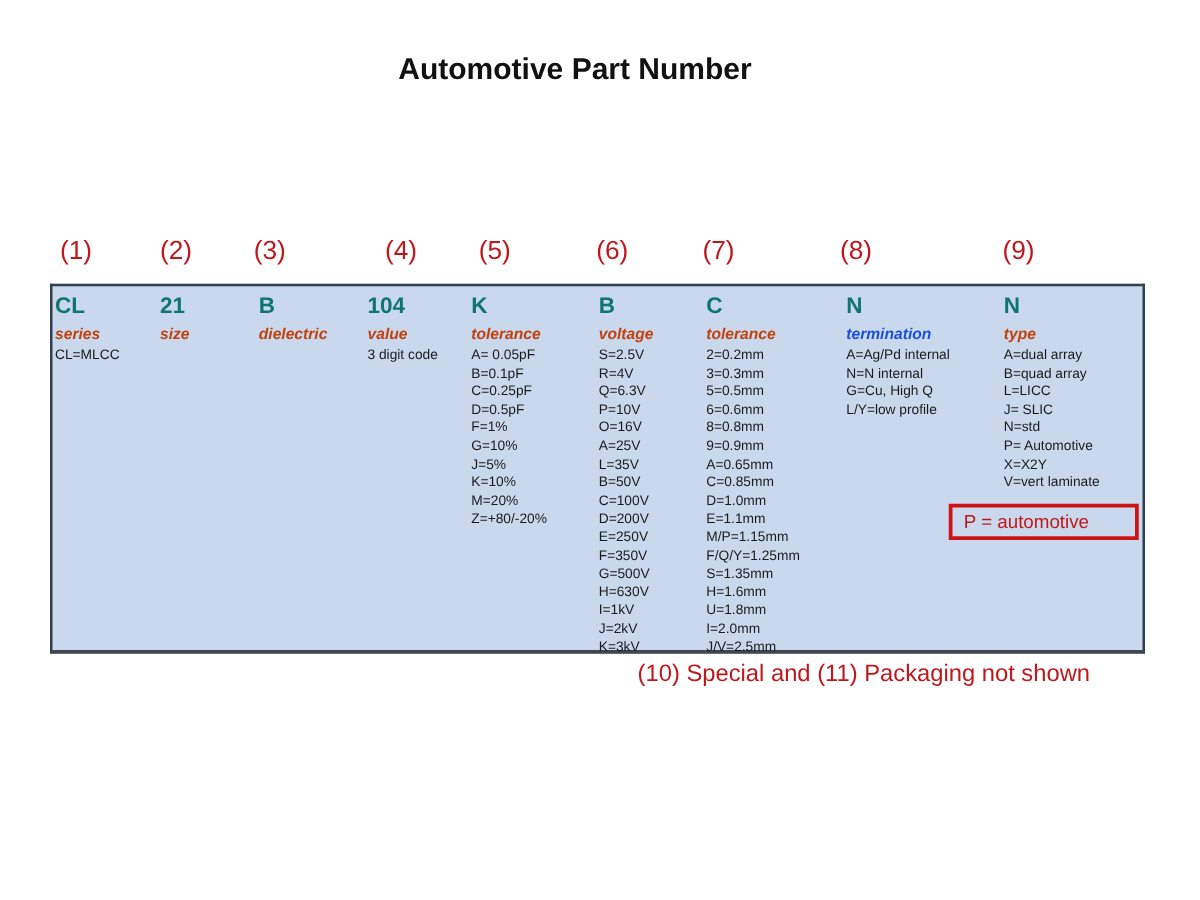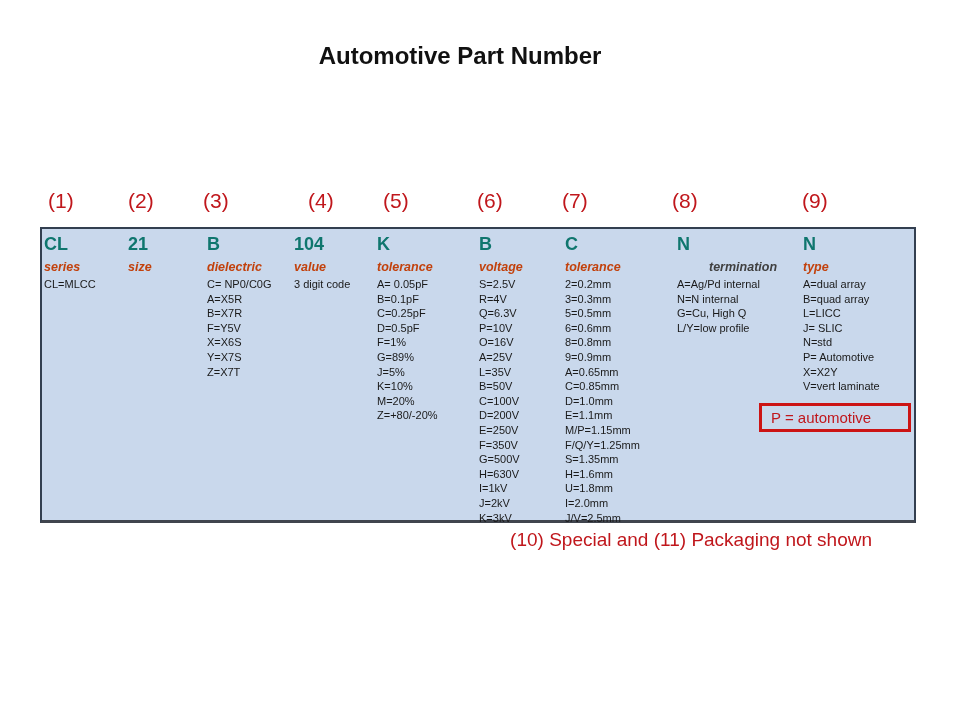--- a/index.html
+++ b/index.html
@@ -74,21 +74,21 @@
     line-height: 26px;
   }
   .colname {
     font-size: 12.5px;
     font-weight: bold;
     font-style: italic;
     color: #c2410c;
     line-height: 16px;
     margin-top: 2px;
   }
-  .colname.red { color: #404040; margin-left: 32px; }
+  .colname.red { color: #1d4ed8; }
   .items { margin-top: 2px; }
   .items .item {
     font-size: 11px;
     line-height: 14.6px;
     color: #1a1a1a;
   }
   #callout {
     position: absolute;
     left: 717px;
     top: 174px;
@@ -142,49 +142,40 @@
     </div>
 
     <div class="col col-2">
       <div class="code">21</div>
       <div class="colname">size</div>
     </div>
 
     <div class="col col-3">
       <div class="code">B</div>
       <div class="colname">dielectric</div>
-      <div class="items">
-          <div class="item">C= NP0/C0G</div>
-          <div class="item">A=X5R</div>
-          <div class="item">B=X7R</div>
-          <div class="item">F=Y5V</div>
-          <div class="item">X=X6S</div>
-          <div class="item">Y=X7S</div>
-          <div class="item">Z=X7T</div>
-        </div>
     </div>
 
     <div class="col col-4">
       <div class="code">104</div>
       <div class="colname">value</div>
       <div class="items">
           <div class="item">3 digit code</div>
         </div>
     </div>
 
     <div class="col col-5">
       <div class="code">K</div>
       <div class="colname">tolerance</div>
       <div class="items">
           <div class="item">A= 0.05pF</div>
           <div class="item">B=0.1pF</div>
           <div class="item">C=0.25pF</div>
           <div class="item">D=0.5pF</div>
           <div class="item">F=1%</div>
-          <div class="item">G=89%</div>
+          <div class="item">G=10%</div>
           <div class="item">J=5%</div>
           <div class="item">K=10%</div>
           <div class="item">M=20%</div>
           <div class="item">Z=+80/-20%</div>
         </div>
     </div>
 
     <div class="col col-6">
       <div class="code">B</div>
       <div class="colname">voltage</div>

